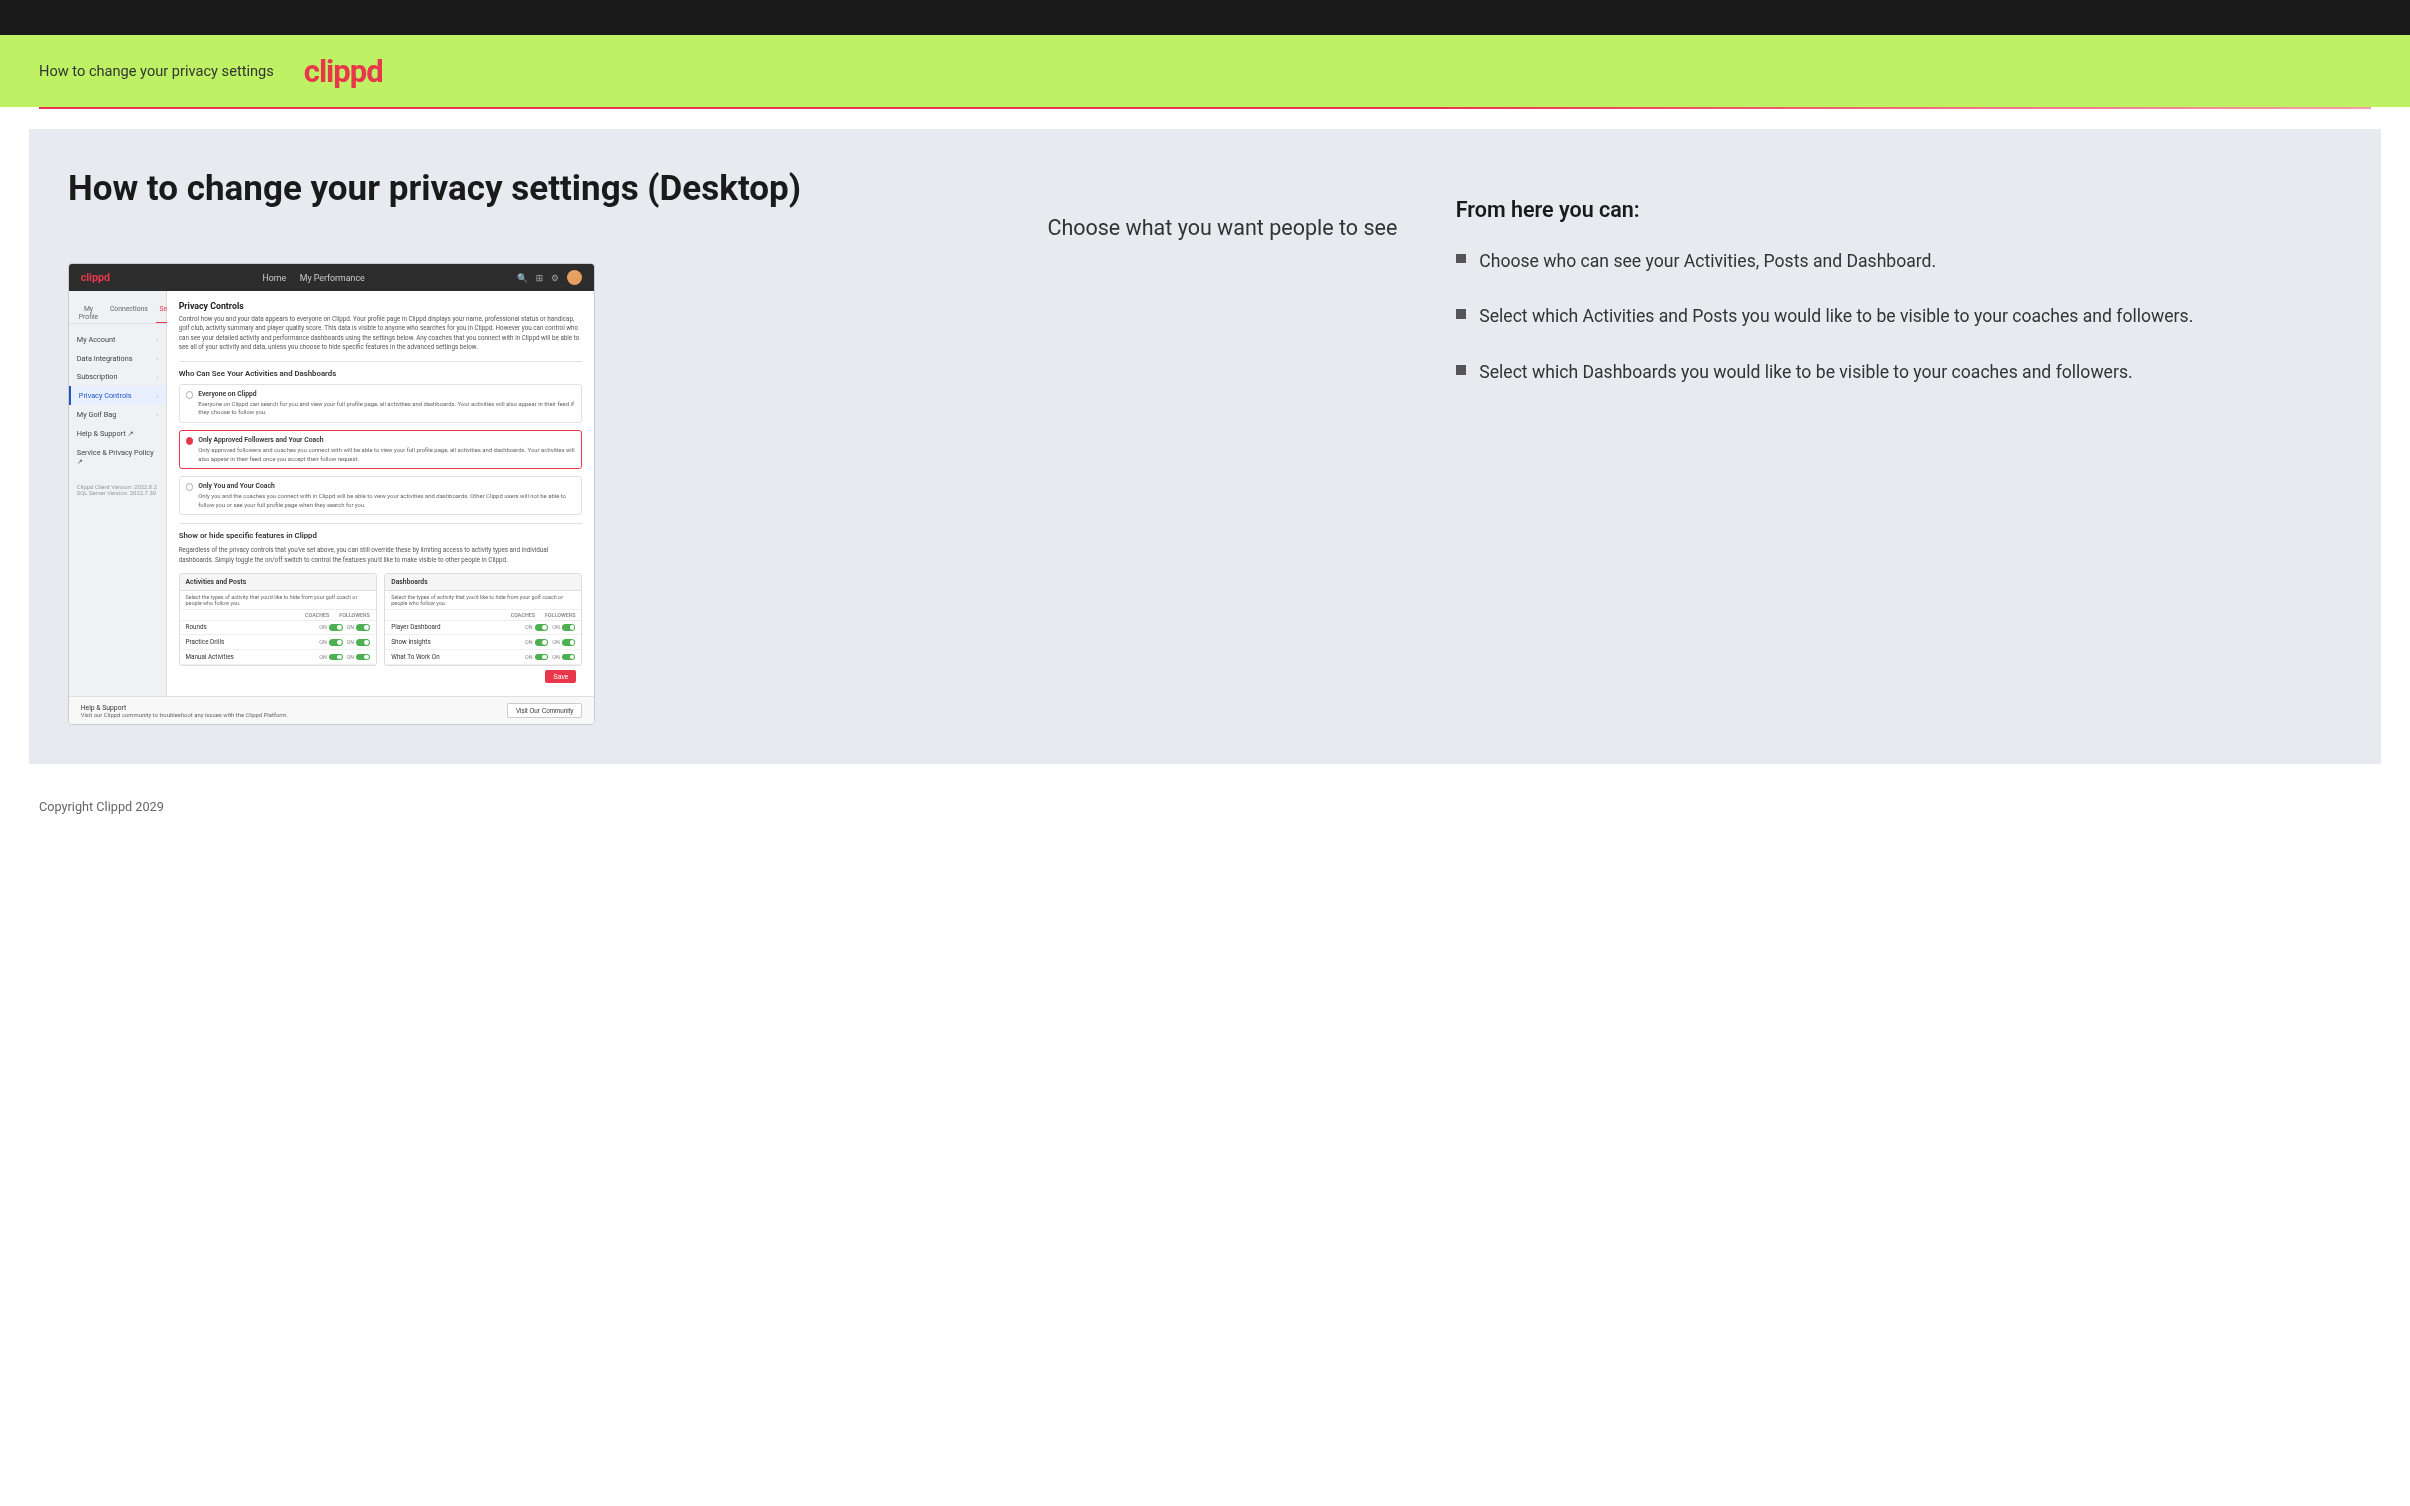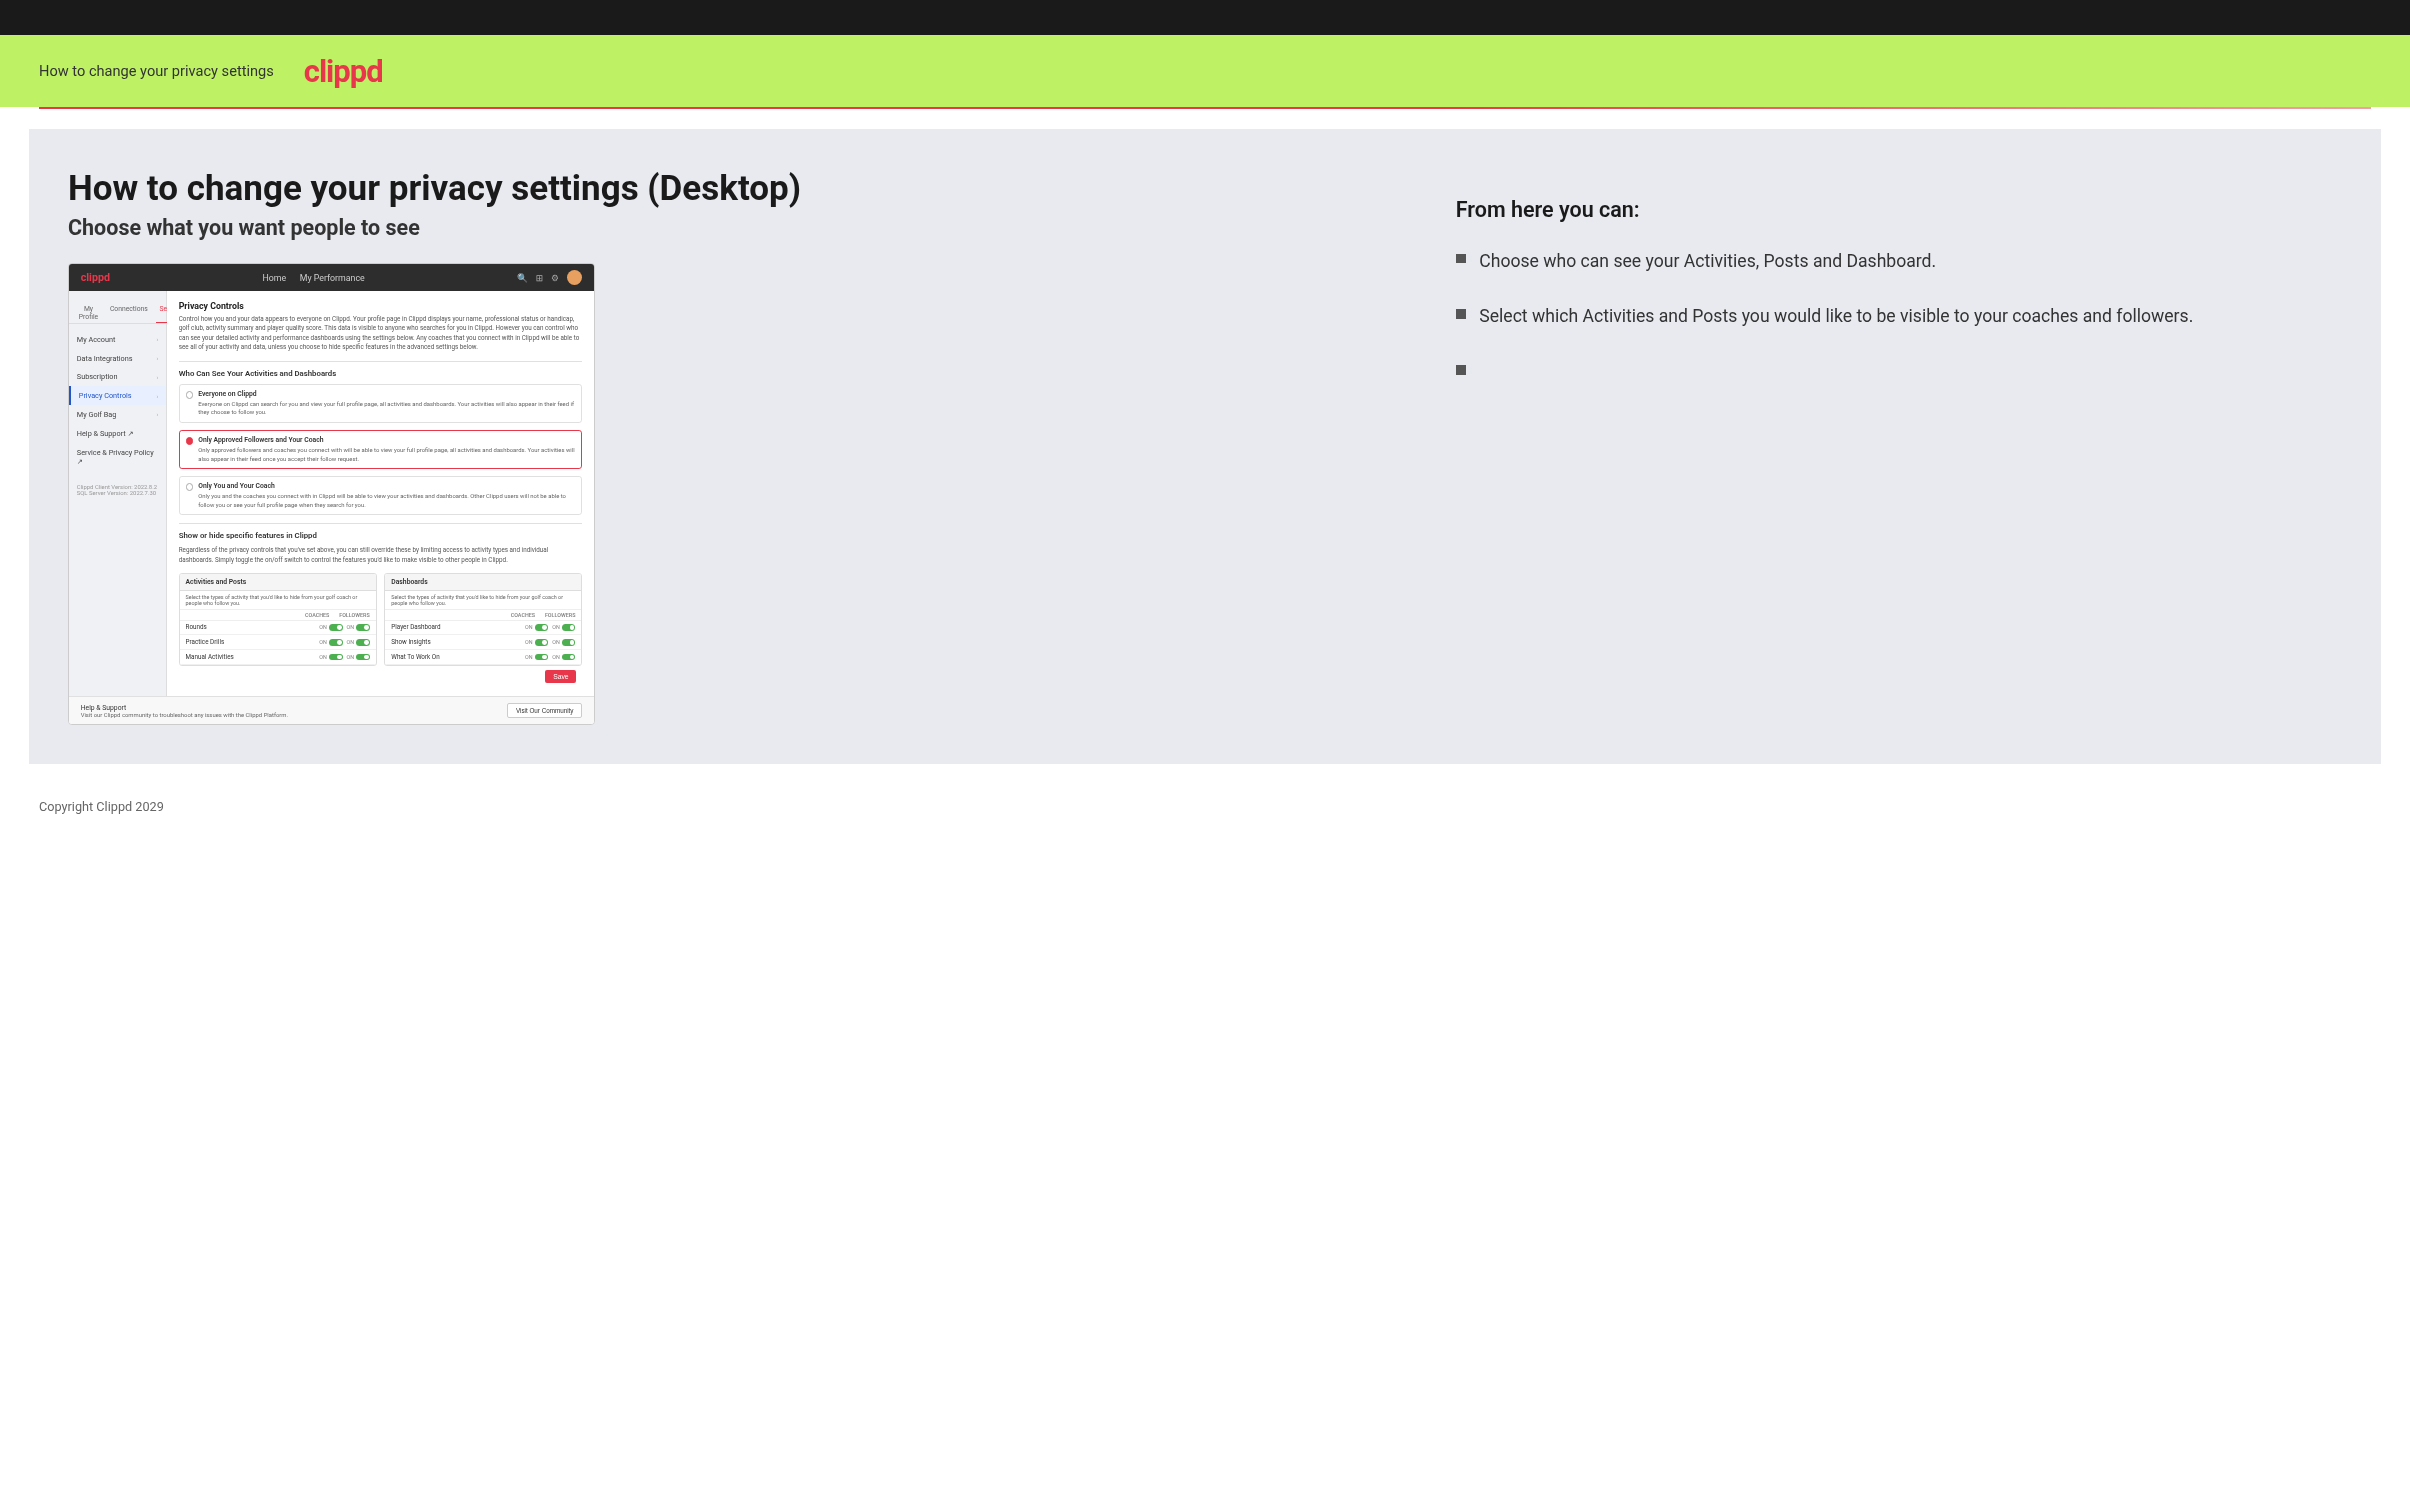--- a/index.html
+++ b/index.html
@@ -61,23 +61,24 @@
 
     .page-heading {
       font-size: 35px;
       font-weight: 700;
       color: #1a1a1a;
       margin-bottom: 5.9px;
     }
 
     .page-subheading {
       font-size: 21.5px;
-      font-weight: 700;
+      font-weight: 400;
       color: #333;
       margin-bottom: 23.4px;
+      text-align: right;
     }
 
     
     .screenshot-container {
       background: #ffffff;
       border: 1px solid #ccc;
       border-radius: 3.9px;
       overflow: hidden;
       width: 100%;
       max-width: 527px;
@@ -596,20 +597,21 @@
       <li class="bullet-item">
         <div class="bullet-square"></div>
         <span class="bullet-text">Choose who can see your Activities, Posts and Dashboard.</span>
       </li>
       <li class="bullet-item">
         <div class="bullet-square"></div>
         <span class="bullet-text">Select which Activities and Posts you would like to be visible to your coaches and followers.</span>
       </li>
       <li class="bullet-item">
         <div class="bullet-square"></div>
+        <span class="bullet-text">Select which Dashboards you would like to be visible to your coaches and followers.</span>
       </li>
     </ul>
   </div>
 
 </div>
 
 <div class="footer">
   <span>Copyright Clippd 2029</span>
 </div>
 

